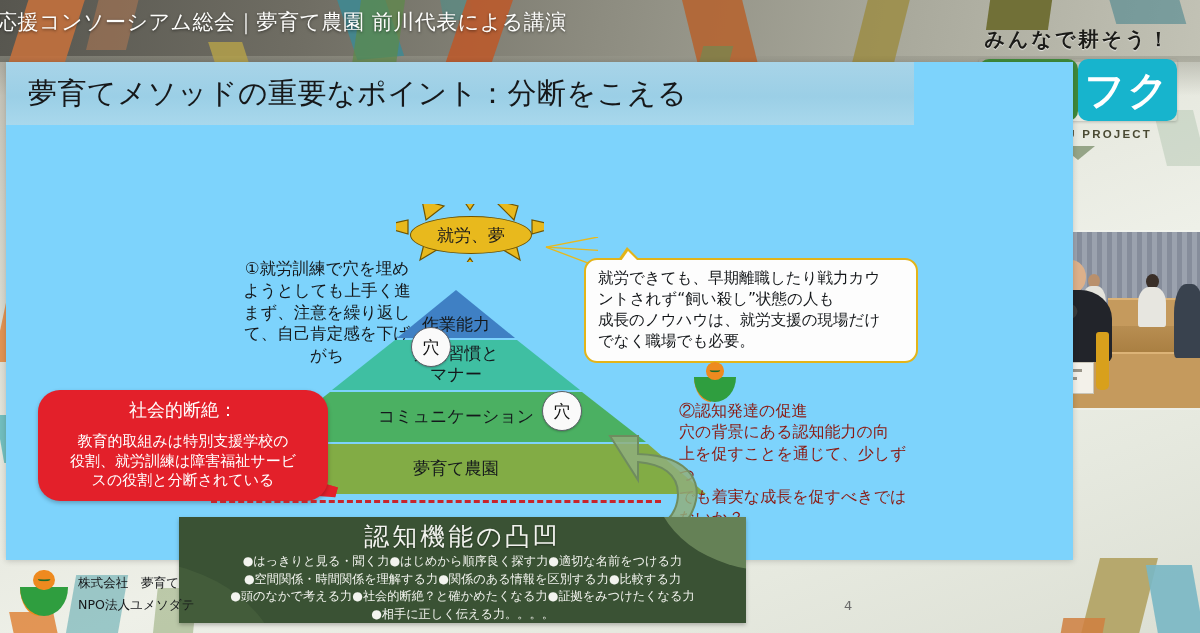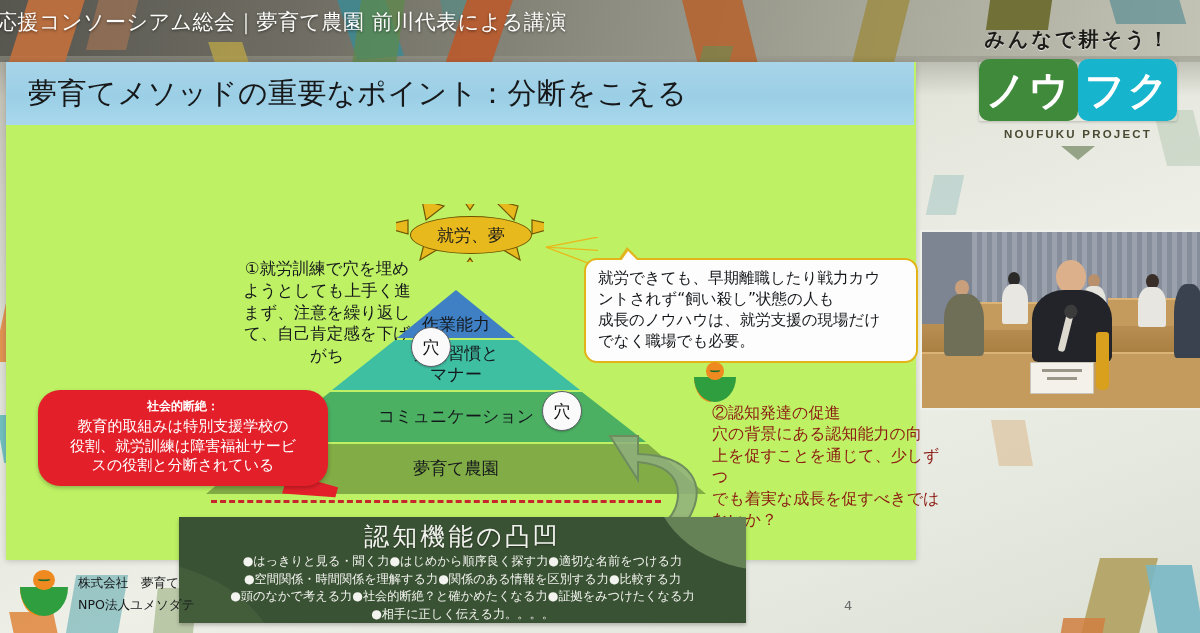--- a/index.html
+++ b/index.html
@@ -74,22 +74,22 @@
   .v-card{position:absolute;left:108px;top:130px;width:62px;height:30px;background:#f3f1ea;
     border:1px solid #c9c5b8;}
   .v-card i{display:block;margin:6px auto 0;width:40px;height:3px;background:#9a968a;}
   .v-card i+i{width:30px;margin-top:5px;}
   .v-bottle{position:absolute;left:174px;top:100px;width:13px;height:58px;background:#d8a01c;border-radius:3px 3px 5px 5px;}
   .v-mic{position:absolute;left:140px;top:82px;width:7px;height:38px;background:#ddd9cf;transform:rotate(14deg);border-radius:3px;}
   .v-mic b{position:absolute;left:-3px;top:-10px;width:13px;height:14px;background:#3b3b3b;border-radius:50%;display:block;}
 
   
   .slide{
-    position:absolute;left:6px;top:62px;width:910px;height:498px;
-    background:#bef264;box-shadow:0 1px 6px rgba(0,0,0,.18);
+    position:absolute;left:6px;top:62px;width:1067px;height:498px;
+    background:#7dd3fc;box-shadow:0 1px 6px rgba(0,0,0,.18);
   }
   .slide-title-bar{
     position:absolute;left:0;top:0;width:908px;height:63px;
     background:linear-gradient(180deg,#a8d4e8 0%,#9bcfe6 55%,#a9d8ec 100%);
   }
   .slide-title{
     position:absolute;left:22px;top:12px;font-size:29px;color:#16181a;
     font-family:"DejaVu Sans",sans-serif;letter-spacing:.5px;white-space:nowrap;
   }
 
@@ -142,34 +142,33 @@
     content:"";position:absolute;left:35px;top:-9px;width:0;height:0;
     border-left:7px solid transparent;border-right:10px solid transparent;border-bottom:10px solid #fdfdfd;
   }
 
   .cal-red{
     position:absolute;left:32px;top:328px;width:270px;
     background:#e3202a;border-radius:22px;padding:8px 10px 10px;
     box-shadow:0 2px 4px rgba(0,0,0,.25);
     text-align:center;color:#fff;font-family:"DejaVu Sans",sans-serif;
   }
-  .cal-red .hd{font-size:12px;font-weight:bold;margin-bottom:2px;}
+  .cal-red .hd{font-size:18px;font-weight:normal;margin-bottom:10px;}
   .cal-red .bd{font-size:15px;line-height:1.3;}
   .cal-red-tail{
     position:absolute;left:278px;top:418px;width:0;height:0;
     border-top:10px solid #e3202a;border-bottom:11px solid transparent;
     border-left:52px solid #e3202a;border-right:0 solid transparent;
     transform:rotate(16deg);
   }
 
   .cal-green{
     position:absolute;left:673px;top:340px;width:232px;
     font-size:16px;line-height:1.34;color:#8b1a12;
-    font-family:Liberation Sans, sans-serif;
-    margin-left:33px;
+    font-family:Liberation Mono, monospace;
   }
   .mark-logo{position:absolute;left:688px;top:300px;width:42px;height:40px;}
 
   
   .dashline{
     position:absolute;left:205px;top:438px;width:450px;height:0;
     border-top:3.4px dashed #c7262c;
   }
 
   

